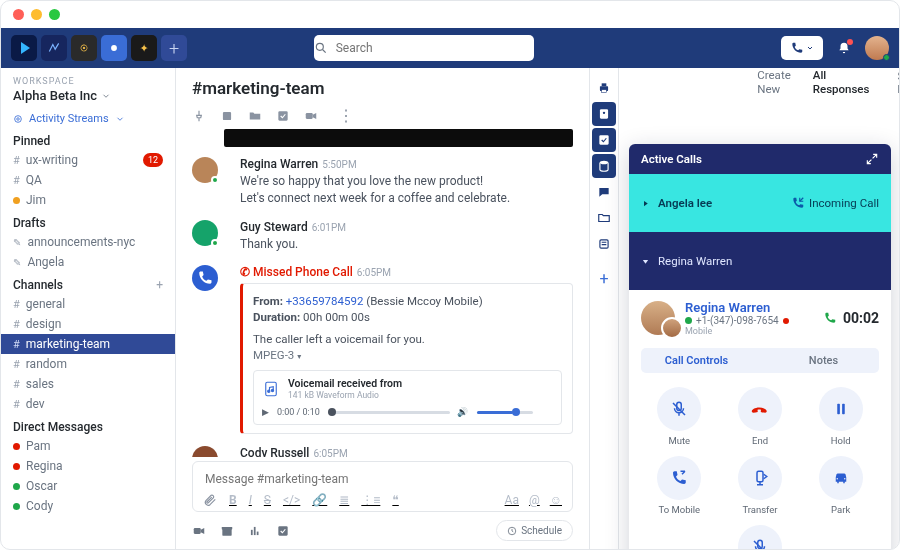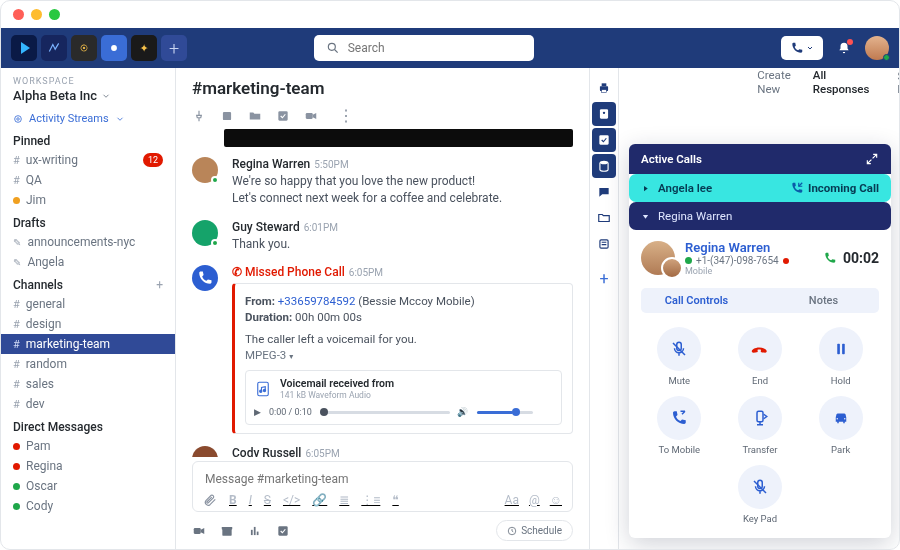--- a/index.html
+++ b/index.html
@@ -25,21 +25,21 @@
   .mac-dots span{width:11px;height:11px;border-radius:50%;}
   .d-r{background:#ff5f57;} .d-y{background:#febc2e;} .d-g{background:#28c840;}
 
   
   .topbar{height:40px;background:var(--navy);display:flex;align-items:center;padding:0 10px;gap:6px;color:#fff;}
   .ws-icons{display:flex;gap:4px;align-items:center;}
   .ws-icon{width:26px;height:26px;border-radius:5px;background:#0c1f56;display:flex;align-items:center;justify-content:center;}
   .ws-icon.play{background:#0a1a46;position:relative;}
   .ws-icon.play::before{content:"";border-left:9px solid #35b6ff;border-top:6px solid transparent;border-bottom:6px solid transparent;margin-left:3px;}
   .ws-icon.add{background:#304a97;color:#c8d4f1;font-size:18px;font-weight:300;}
-  .search{flex:0 0 220px;margin:0 auto;height:26px;background:#fff;border-radius:5px;display:flex;align-items:center;padding:0 12px;gap:6px;}
+  .search{flex:0 0 220px;margin:0 auto;height:26px;background:#fff;border-radius:5px;display:flex;align-items:center;padding:0 0;gap:6px;}
   .search input{border:none;outline:none;flex:1;font-size:12px;color:#555;background:transparent;}
   .top-right{margin-left:auto;display:flex;align-items:center;gap:14px;}
   .phone-pill{background:#fff;border-radius:5px;width:42px;height:24px;display:flex;align-items:center;justify-content:center;gap:2px;}
   .bell{position:relative;color:#fff;}
   .bell-dot{position:absolute;top:-2px;right:-2px;width:6px;height:6px;background:#ff5252;border-radius:50%;}
   .avatar{width:24px;height:24px;border-radius:50%;background:linear-gradient(#e3b38e,#c07a50);position:relative;}
   .avatar-dot{position:absolute;bottom:-1px;right:-1px;width:7px;height:7px;background:var(--green);border:1.5px solid var(--navy);border-radius:50%;}
 
   .cols{display:flex;flex:1;min-height:0;}
 
@@ -57,21 +57,21 @@
   .hash{font-size:11px;color:#9aa3b0;}
   .sb-item.sel .hash{color:#cfd9f5;}
 
   
   .feed{flex:1;min-width:0;display:flex;flex-direction:column;}
   .feed-head{padding:10px 16px 4px;display:flex;align-items:center;}
   .feed-head h1{margin:0;font-size:17px;font-weight:600;color:var(--text);}
   .feed-tools{display:flex;gap:14px;padding:4px 16px 8px;color:#8a93a1;align-items:center;}
   .feed-tools .more{margin-left:6px;}
   .feed-body{flex:1;overflow:hidden;padding:0 16px 6px;}
-  .msg{display:flex;gap:14px;padding:6px 0;font-size:12px;}
+  .msg{display:flex;gap:22px;padding:6px 0;font-size:12px;}
   .msg .pic{width:26px;height:26px;border-radius:50%;flex:none;position:relative;}
   .pic-dot{position:absolute;bottom:-1px;right:-1px;width:8px;height:8px;border-radius:50%;border:2px solid #fff;}
   .msg .body{flex:1;min-width:0;}
   .msg .who{color:var(--text);font-weight:500;}
   .msg .when{color:#9aa3b0;font-size:10px;margin-left:4px;}
   .msg .txt{color:#4a525e;margin-top:2px;line-height:1.45;}
   .missed{border:1px solid var(--border);border-left:3px solid var(--red);border-radius:4px;padding:8px 10px;margin-top:4px;font-size:11.5px;}
   .missed .row{margin:2px 0;color:#4a525e;}
   .voicemail{border:1px solid var(--border);border-radius:4px;padding:6px 8px;margin-top:8px;}
   .vm-title{display:flex;gap:8px;align-items:center;}
@@ -105,25 +105,25 @@
   .pn-tabs{display:flex;gap:22px;padding:0 14px 6px;font-size:11.5px;color:var(--muted);}
   .pn-tabs .t.act{color:var(--text);font-weight:500;position:relative;}
   .pn-sort{padding:2px 14px;font-size:11px;color:var(--muted);}
   .pn-list{font-size:11.5px;color:var(--text);}
   .pn-list .it{padding:6px 14px;border-bottom:1px solid var(--border);}
 
   
   .callcard{position:absolute;top:76px;left:10px;right:8px;background:#fff;border-radius:6px;box-shadow:0 6px 24px rgba(20,30,60,.2);overflow:hidden;}
   .cc-head{background:var(--deep);color:#fff;font-size:11.5px;font-weight:600;padding:8px 12px;display:flex;align-items:center;}
   .cc-head .exp{margin-left:auto;}
-  .cc-row{display:flex;align-items:center;gap:8px;padding:7px 12px;font-size:11.5px;border-radius:7px;}
+  .cc-row{display:flex;align-items:center;gap:8px;padding:22px 12px;font-size:11.5px;}
   .cc-row.inc{background:var(--cyan);color:#063a53;font-weight:600;}
   .cc-row.queued{background:var(--deep);color:#dfe6ff;}
   .cc-row.queued .arrow{transform:rotate(90deg);}
-  .cc-row.inc .right{margin-left:auto;display:flex;align-items:center;gap:4px;font-weight:700;}
+  .cc-row.inc .right{margin-left:auto;display:flex;align-items:center;gap:4px;font-weight:400;}
   .cc-caller{display:flex;gap:10px;padding:10px 12px 6px;align-items:center;}
   .cc-ava{width:34px;height:34px;border-radius:50%;background:linear-gradient(#d8b088,#b07b55);position:relative;}
   .cc-ava.small{width:22px;height:22px;position:absolute;bottom:-4px;right:-8px;background:linear-gradient(#cfa27c,#a36a44);border:2px solid #fff;}
   .cc-info .name{color:var(--link);font-weight:600;font-size:13px;}
   .cc-info .num{font-size:10px;color:#6a7481;display:flex;align-items:center;gap:4px;}
   .cc-info .mob{font-size:9px;color:#9aa3b0;}
   .cc-timer{margin-left:auto;display:flex;align-items:center;gap:6px;font-weight:700;font-size:14px;color:var(--text);}
   .cc-tabs{display:flex;background:var(--pill);border-radius:5px;margin:6px 12px 10px;font-size:11px;gap:16px;}
   .cc-tabs .tab{flex:1;text-align:center;padding:6px 0;color:var(--muted);font-weight:500;}
   .cc-tabs .tab.act{color:var(--link);font-weight:600;}

